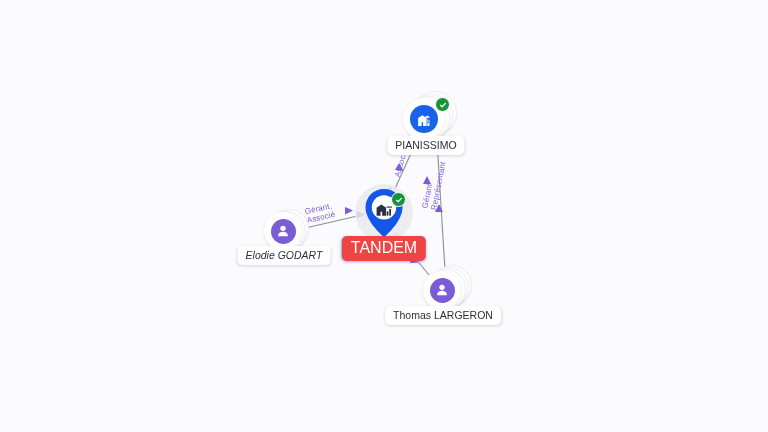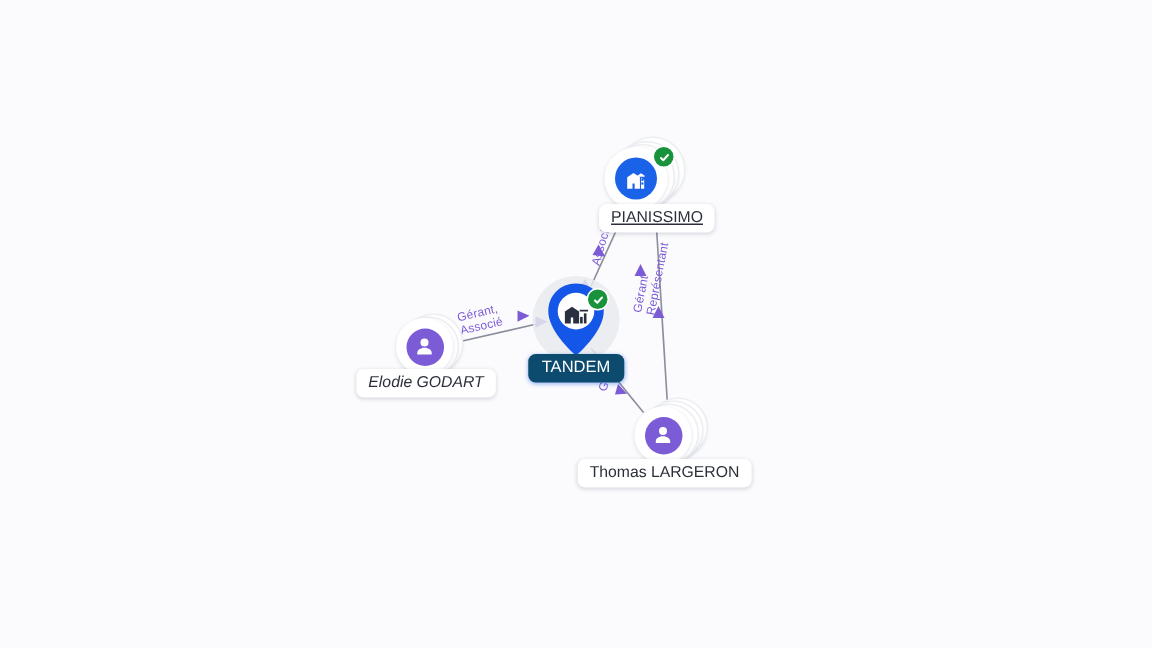--- a/index.html
+++ b/index.html
@@ -125,24 +125,24 @@
     background: #ffffff;
     border-radius: 5px;
     padding: 3px 8px 4px 8px;
     font-size: 10.5px;
     color: #2b2f3a;
     white-space: nowrap;
     box-shadow: 0 1px 3px rgba(30,40,70,.18);
     font-family: "Liberation Sans", sans-serif;
   }
   .node-label.selected {
-    background: #0c4a6e;
+    background: #ef4444;
     color: #ffffff;
     box-shadow: 0 1px 3px rgba(20,87,232,.45);
-    font-size: 11px;
+    font-size: 16px;
     padding: 3px 9px 4px 9px;
   }
 </style>
 </head>
 <body>
 
 <div id="graph-canvas">
 
   <svg id="edge-layer" viewBox="0 0 768 432">
 
@@ -194,21 +194,21 @@
             <rect x="16.3" y="15" width="2" height="2" fill="#1a62e8"></rect>
           </svg>
         </div>
       </div>
       <div class="check-badge" style="right:-1px; top:-1px; width:13px; height:13px;">
         <svg width="8" height="8" viewBox="0 0 24 24">
           <path fill="none" stroke="#ffffff" stroke-width="4" stroke-linecap="round" stroke-linejoin="round" d="M5 13l4.5 4.5L19 7"></path>
         </svg>
       </div>
     </div>
-    <div class="node-label" style="left:12px; top:15px;text-decoration:underline;">PIANISSIMO</div>
+    <div class="node-label" style="left:0; top:15px;">PIANISSIMO</div>
   </div>
 
   <div class="node" style="left:384px; top:213px;">
     <div class="halo" style="left:0; top:0; width:58px; height:58px;"></div>
     <div class="pin-wrap" style="left:0; top:0; width:46px; height:52px;">
       <svg width="46" height="52" viewBox="0 0 46 52" style="position:absolute; left:0; top:0;">
         <path fill="#1457e8" d="M23 2C12.5 2 4.5 10 4.5 20.4c0 12.6 14.6 26.3 17.4 28.8a1.7 1.7 0 0 0 2.2 0C26.9 46.7 41.5 33 41.5 20.4 41.5 10 33.5 2 23 2z"></path>
         <circle cx="23" cy="20.4" r="12.2" fill="#ffffff"></circle>
       </svg>
       <div style="position:absolute; left:13px; top:11px; width:20px; height:20px; display:flex; align-items:center; justify-content:center;">

